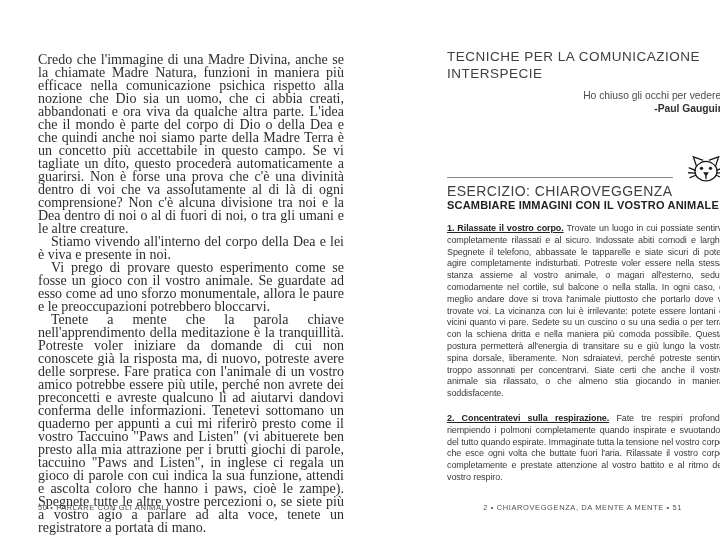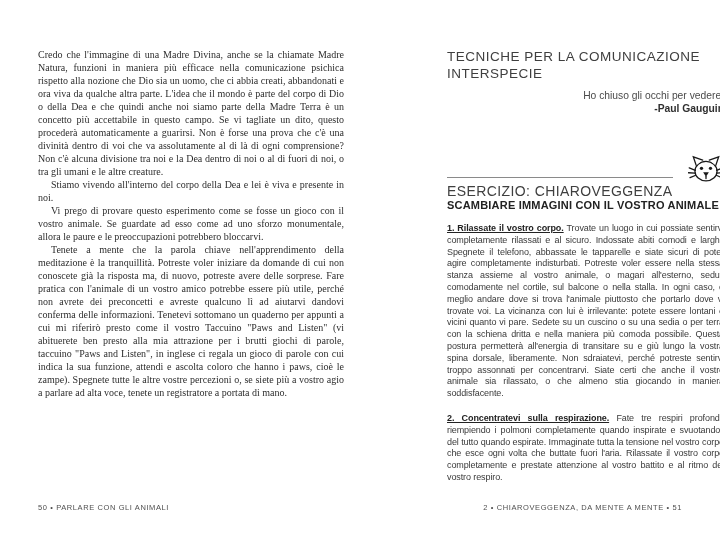--- a/index.html
+++ b/index.html
@@ -17,22 +17,23 @@
 
   .chapter-title {
     font-family: "Liberation Sans", sans-serif;
     font-size: 13.5px; line-height: 17px;
     letter-spacing: 0.5px;
     color: #3f3f3f;
     font-weight: 400;
   }
 
   .body-serif {
+    margin-top: 5px;
     font-family: "Liberation Serif", serif;
-    font-size: 10px; line-height: 13px;
+    font-size: 14px; line-height: 13px;
     color: #2d2d2d;
     text-align: justify;
   }
   .body-serif p { margin: 0; }
   .body-serif p.indent { text-indent: 13px; }
 
   .quote-block {
     margin-top: 7px;
     text-align: right;
     font-size: 10.3px; line-height: 13px;

